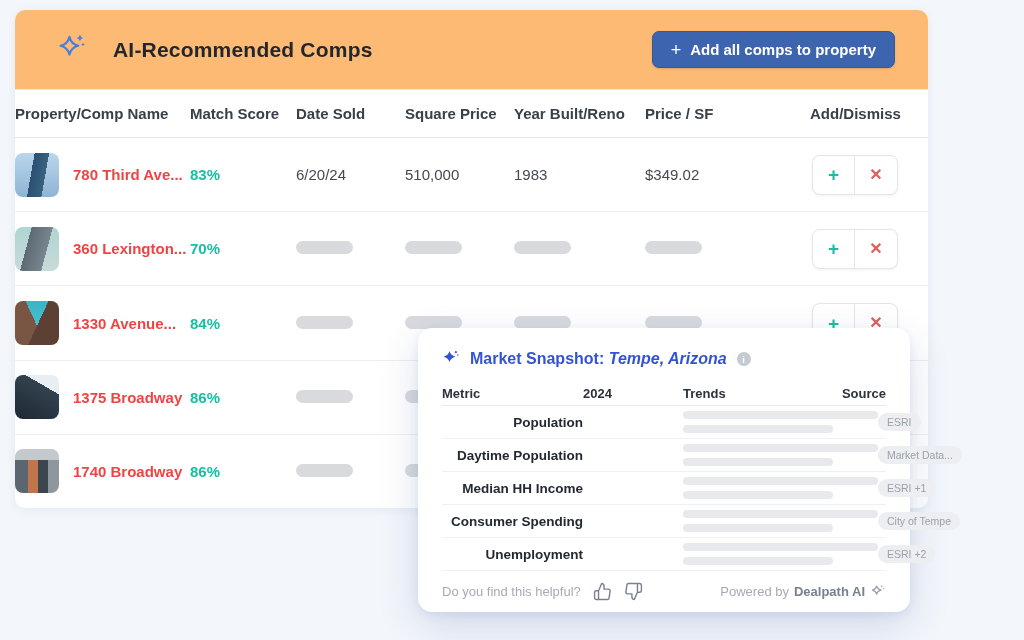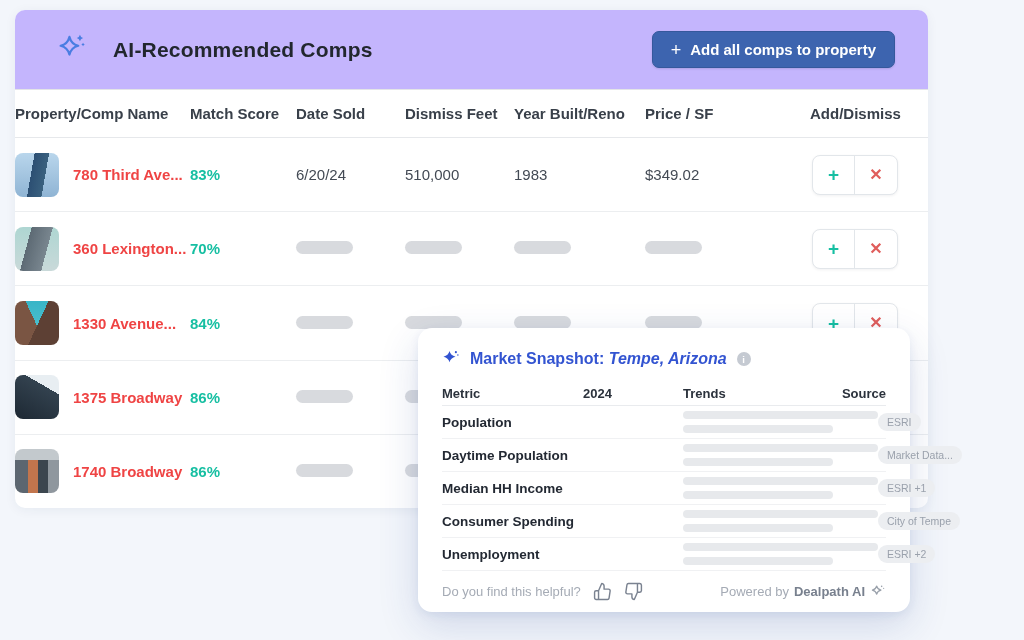--- a/index.html
+++ b/index.html
@@ -12,21 +12,21 @@
   }
 
   
   .comps-card {
     position:absolute; left:15px; top:10px; width:913px; height:498px;
     background:#ffffff; border-radius:10px;
     box-shadow:0 2px 12px rgba(25,45,90,.06);
     display:flex; flex-direction:column;
   }
   .comps-header {
-    height:80px; flex:0 0 80px; background:#c4b5fd;
+    height:80px; flex:0 0 80px; background:#fdba74;
     border-radius:10px 10px 0 0;
     display:flex; align-items:center; padding:0 33px 0 40px;
     border-bottom:1px solid #e3e5e7;
   }
   .comps-title { font-size:21px; font-weight:700; color:#22272e; margin-left:24px; letter-spacing:.2px; }
   .spacer { flex:1; }
   .add-all-btn {
     background:#3d64af; color:#ffffff; border:1px solid #35589c; border-radius:7px;
     font-family:"Liberation Sans",sans-serif; font-size:15px; font-weight:700;
     padding:9px 18px; display:flex; align-items:center; gap:9px; cursor:pointer;
@@ -87,21 +87,21 @@
   }
   .snap-thead, .snap-row {
     display:grid; grid-template-columns:141px 100px 1fr auto; align-items:center;
   }
   .snap-thead {
     margin-top:16px; padding-bottom:4px; border-bottom:1px solid #e9ebee;
     font-size:13px; font-weight:700; color:#2b323c;
   }
   .snap-thead .h-source { justify-self:end; }
   .snap-row { height:33px; border-bottom:1px solid #f0f1f3; }
-  .snap-metric { font-size:13.5px; font-weight:600; color:#232933; }
+  .snap-metric { font-size:13.5px; font-weight:600; color:#232933;text-align:right; }
   .snap-pill { width:60px; height:11px; border-radius:6px; background:#e7e9ec; }
   .trend-lines { display:flex; flex-direction:column; gap:6px; }
   .trend-line { height:8px; border-radius:4px; background:#e7e9ec; }
   .trend-line.long { width:195px; }
   .trend-line.short { width:150px; }
   .source-badge {
     justify-self:end; background:#eceef1; color:#9aa1ac; font-size:10.5px;
     padding:3px 9px; border-radius:10px; white-space:nowrap;
   }
   .snap-footer { display:flex; align-items:center; margin-top:11px; }
@@ -128,21 +128,21 @@
     <button class="add-all-btn">
       <span class="plus">+</span>
       <span>Add all comps to property</span>
     </button>
   </div>
 
   <div class="thead">
     <div>Property/Comp Name</div>
     <div>Match Score</div>
     <div>Date Sold</div>
-    <div>Dismiss Feet</div>
+    <div>Square Price</div>
     <div>Year Built/Reno</div>
     <div>Price / SF</div>
     <div class="h-actions">Add/Dismiss</div>
   </div>
 
   <div class="trow">
     <div class="c name">
       <div class="thumb t0"></div>
       <span class="pname">780 Third Ave...</span>
     </div>

